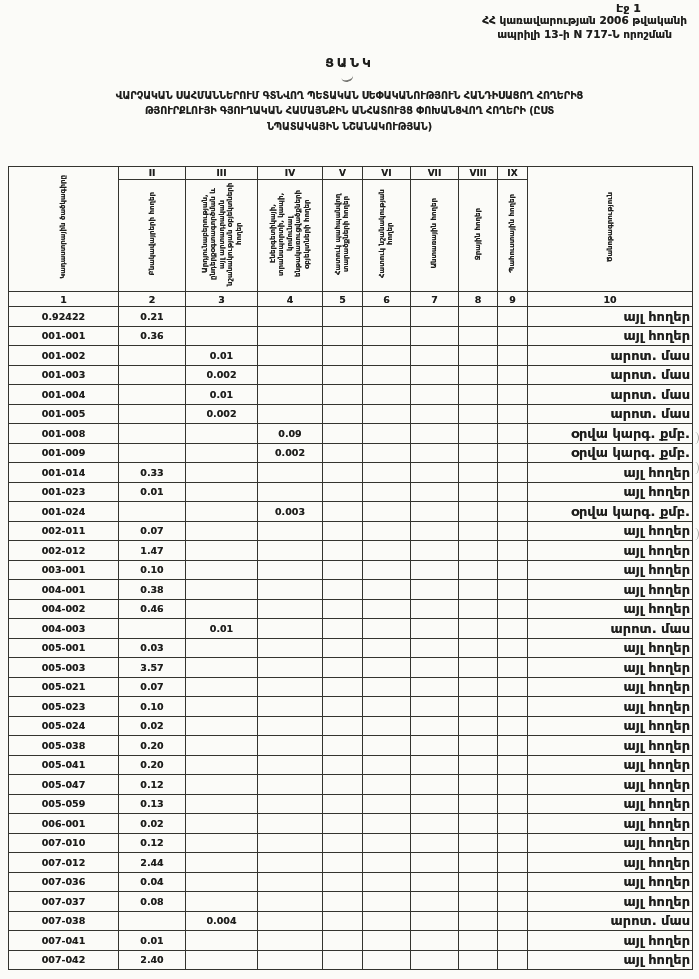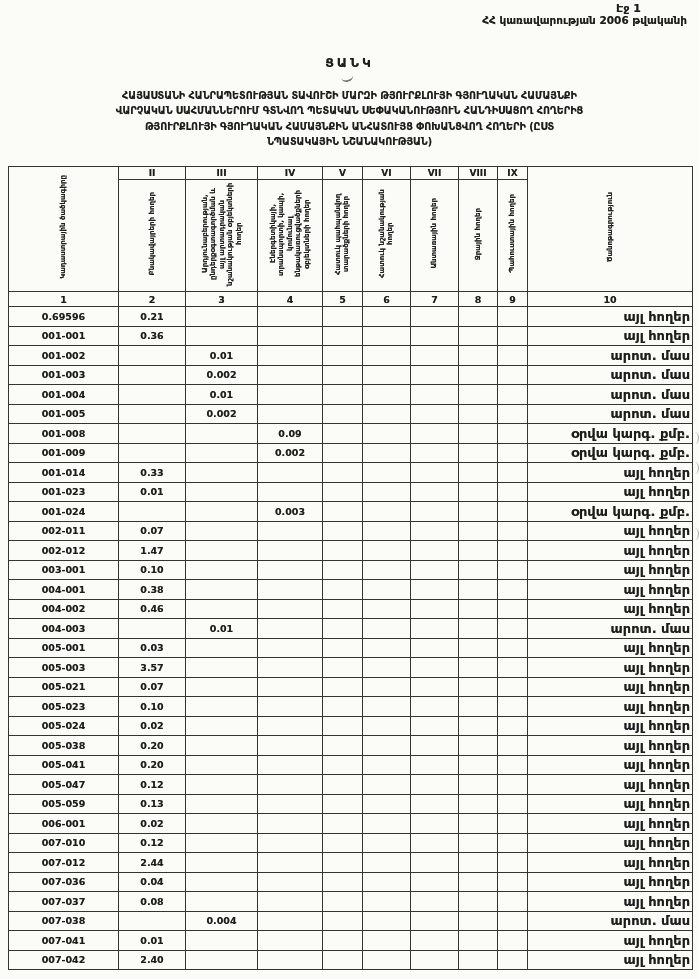--- a/index.html
+++ b/index.html
@@ -67,27 +67,27 @@
 </style>
 </head>
 <body>
 
 <div class="page">
 
   <div class="page-label">Էջ 1</div>
 
   <div class="annex-block">
     <div>ՀՀ կառավարության 2006 թվականի</div>
+    <div>ապրիլի 13-ի N 717-Ն որոշման</div>
   </div>
 
   <div class="doc-title">ՑԱՆԿ</div>
   <div class="title-mark"></div>
 
   <div class="subtitle">
-    <span>ՀԱՅԱՍՏԱՆԻ ՀԱՆՐԱՊԵՏՈՒԹՅԱՆ ՏԱՎՈՒՇԻ ՄԱՐԶԻ ԹՅՈՒՐՔԼՈՒՅԻ ԳՅՈՒՂԱԿԱՆ ՀԱՄԱՅՆՔԻ</span>
     <span>ՎԱՐՉԱԿԱՆ ՍԱՀՄԱՆՆԵՐՈՒՄ ԳՏՆՎՈՂ ՊԵՏԱԿԱՆ ՍԵՓԱԿԱՆՈՒԹՅՈՒՆ ՀԱՆԴԻՍԱՑՈՂ ՀՈՂԵՐԻՑ</span>
     <span>ԹՅՈՒՐՔԼՈՒՅԻ ԳՅՈՒՂԱԿԱՆ ՀԱՄԱՅՆՔԻՆ ԱՆՀԱՏՈՒՅՑ ՓՈԽԱՆՑՎՈՂ ՀՈՂԵՐԻ (ԸՍՏ</span>
     <span>ՆՊԱՏԱԿԱՅԻՆ ՆՇԱՆԱԿՈՒԹՅԱՆ)</span>
   </div>
 
   <table class="land">
     <colgroup>
       <col style="width:110px">
         <col style="width:67px">
         <col style="width:72px">
@@ -150,21 +150,21 @@
         <td>5</td>
         <td>6</td>
         <td>7</td>
         <td>8</td>
         <td>9</td>
         <td>10</td>
       </tr>
     </thead>
     <tbody class="data">
         <tr>
-          <td>0.69596</td>
+          <td>0.92422</td>
           <td>0.21</td>
           <td></td>
           <td></td>
           <td></td>
           <td></td>
           <td></td>
           <td></td>
           <td></td>
           <td class="note">այլ հողեր</td>
         </tr>

